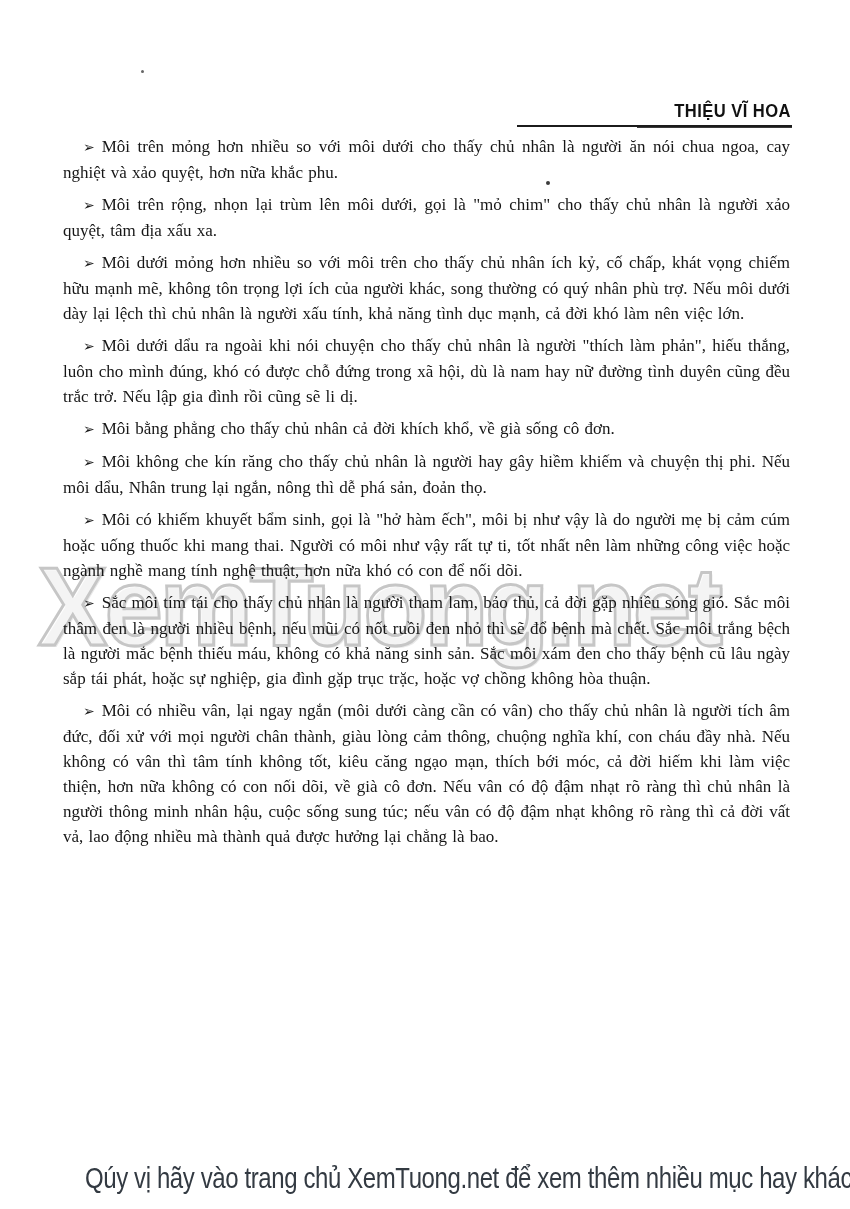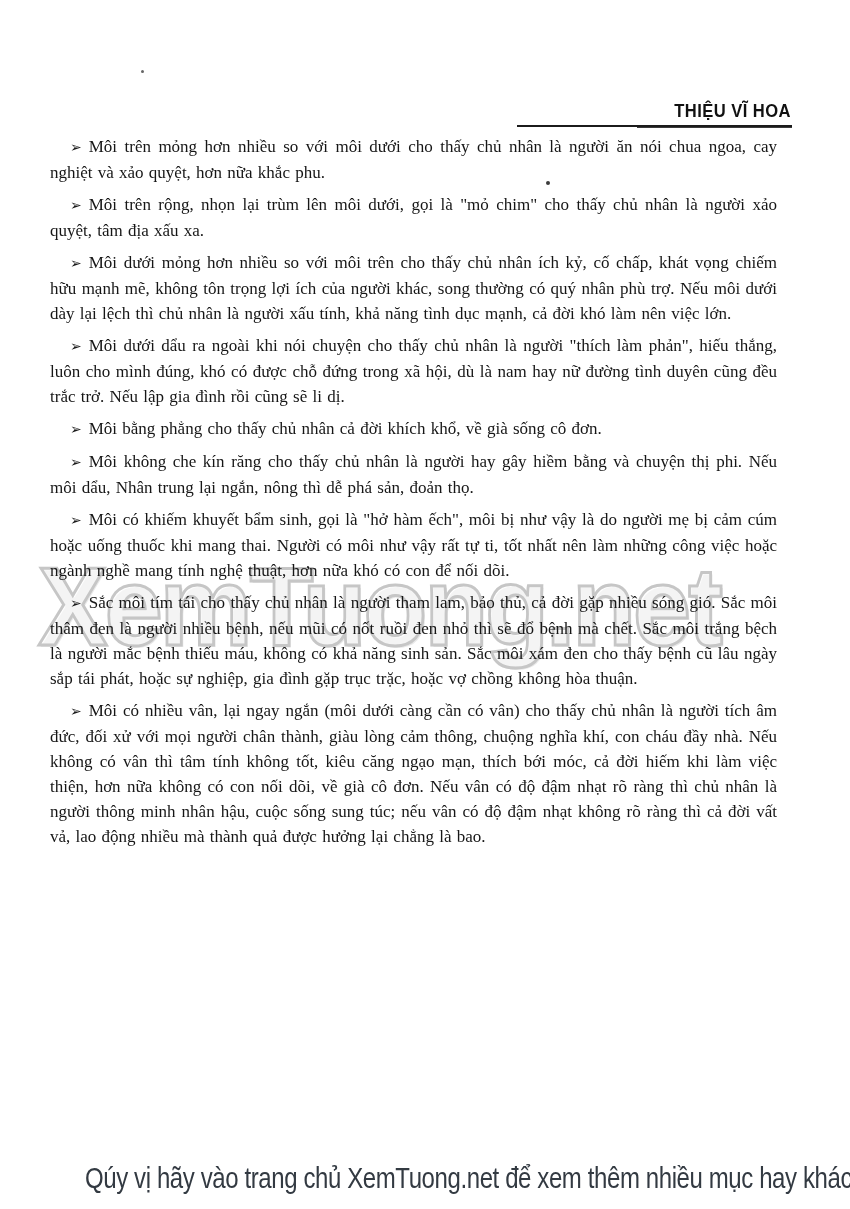--- a/index.html
+++ b/index.html
@@ -46,21 +46,21 @@
     right: 0;
     top: 2px;
     height: 1px;
     background: #3a3a3a;
   }
 
   
   .content {
     position: absolute;
     top: 134px;
-    left: 50px;
+    left: 63px;
     width: 727px;
     z-index: 2;
   }
   .para {
     font-size: 17px;
     line-height: 25px;
     text-align: justify;
     text-indent: 20px;
     margin-bottom: 7px;
     word-spacing: 1px;
@@ -139,21 +139,21 @@
   <div class="artifact a2"></div>
 
   <div class="watermark">XemTuong.net</div>
 
   <main class="content">
     <p class="para"><span class="bullet">➢</span><span>Môi trên mỏng hơn nhiều so với môi dưới cho thấy chủ nhân là người ăn nói chua ngoa, cay nghiệt và xảo quyệt, hơn nữa khắc phu.</span></p>
     <p class="para"><span class="bullet">➢</span><span>Môi trên rộng, nhọn lại trùm lên môi dưới, gọi là "mỏ chim" cho thấy chủ nhân là người xảo quyệt, tâm địa xấu xa.</span></p>
     <p class="para"><span class="bullet">➢</span><span>Môi dưới mỏng hơn nhiều so với môi trên cho thấy chủ nhân ích kỷ, cố chấp, khát vọng chiếm hữu mạnh mẽ, không tôn trọng lợi ích của người khác, song thường có quý nhân phù trợ. Nếu môi dưới dày lại lệch thì chủ nhân là người xấu tính, khả năng tình dục mạnh, cả đời khó làm nên việc lớn.</span></p>
     <p class="para"><span class="bullet">➢</span><span>Môi dưới dẩu ra ngoài khi nói chuyện cho thấy chủ nhân là người "thích làm phản", hiếu thắng, luôn cho mình đúng, khó có được chỗ đứng trong xã hội, dù là nam hay nữ đường tình duyên cũng đều trắc trở. Nếu lập gia đình rồi cũng sẽ li dị.</span></p>
     <p class="para"><span class="bullet">➢</span><span>Môi bằng phẳng cho thấy chủ nhân cả đời khích khổ, về già sống cô đơn.</span></p>
-    <p class="para"><span class="bullet">➢</span><span>Môi không che kín răng cho thấy chủ nhân là người hay gây hiềm bằng và chuyện thị phi. Nếu môi dẩu, Nhân trung lại ngắn, nông thì dễ phá sản, đoản thọ.</span></p>
+    <p class="para"><span class="bullet">➢</span><span>Môi không che kín răng cho thấy chủ nhân là người hay gây hiềm khiếm và chuyện thị phi. Nếu môi dẩu, Nhân trung lại ngắn, nông thì dễ phá sản, đoản thọ.</span></p>
     <p class="para"><span class="bullet">➢</span><span>Môi có khiếm khuyết bẩm sinh, gọi là "hở hàm ếch", môi bị như vậy là do người mẹ bị cảm cúm hoặc uống thuốc khi mang thai. Người có môi như vậy rất tự ti, tốt nhất nên làm những công việc hoặc ngành nghề mang tính nghệ thuật, hơn nữa khó có con để nối dõi.</span></p>
     <p class="para"><span class="bullet">➢</span><span>Sắc môi tím tái cho thấy chủ nhân là người tham lam, bảo thủ, cả đời gặp nhiều sóng gió. Sắc môi thâm đen là người nhiều bệnh, nếu mũi có nốt ruồi đen nhỏ thì sẽ đổ bệnh mà chết. Sắc môi trắng bệch là người mắc bệnh thiếu máu, không có khả năng sinh sản. Sắc môi xám đen cho thấy bệnh cũ lâu ngày sắp tái phát, hoặc sự nghiệp, gia đình gặp trục trặc, hoặc vợ chồng không hòa thuận.</span></p>
     <p class="para"><span class="bullet">➢</span><span>Môi có nhiều vân, lại ngay ngắn (môi dưới càng cần có vân) cho thấy chủ nhân là người tích âm đức, đối xử với mọi người chân thành, giàu lòng cảm thông, chuộng nghĩa khí, con cháu đầy nhà. Nếu không có vân thì tâm tính không tốt, kiêu căng ngạo mạn, thích bới móc, cả đời hiếm khi làm việc thiện, hơn nữa không có con nối dõi, về già cô đơn. Nếu vân có độ đậm nhạt rõ ràng thì chủ nhân là người thông minh nhân hậu, cuộc sống sung túc; nếu vân có độ đậm nhạt không rõ ràng thì cả đời vất vả, lao động nhiều mà thành quả được hưởng lại chẳng là bao.</span></p>
   </main>
 
   <div class="footer-text">Qúy vị hãy vào trang chủ XemTuong.net để xem thêm nhiều mục hay khác</div>
   <div class="page-number">291</div>
 
 </div>
 

